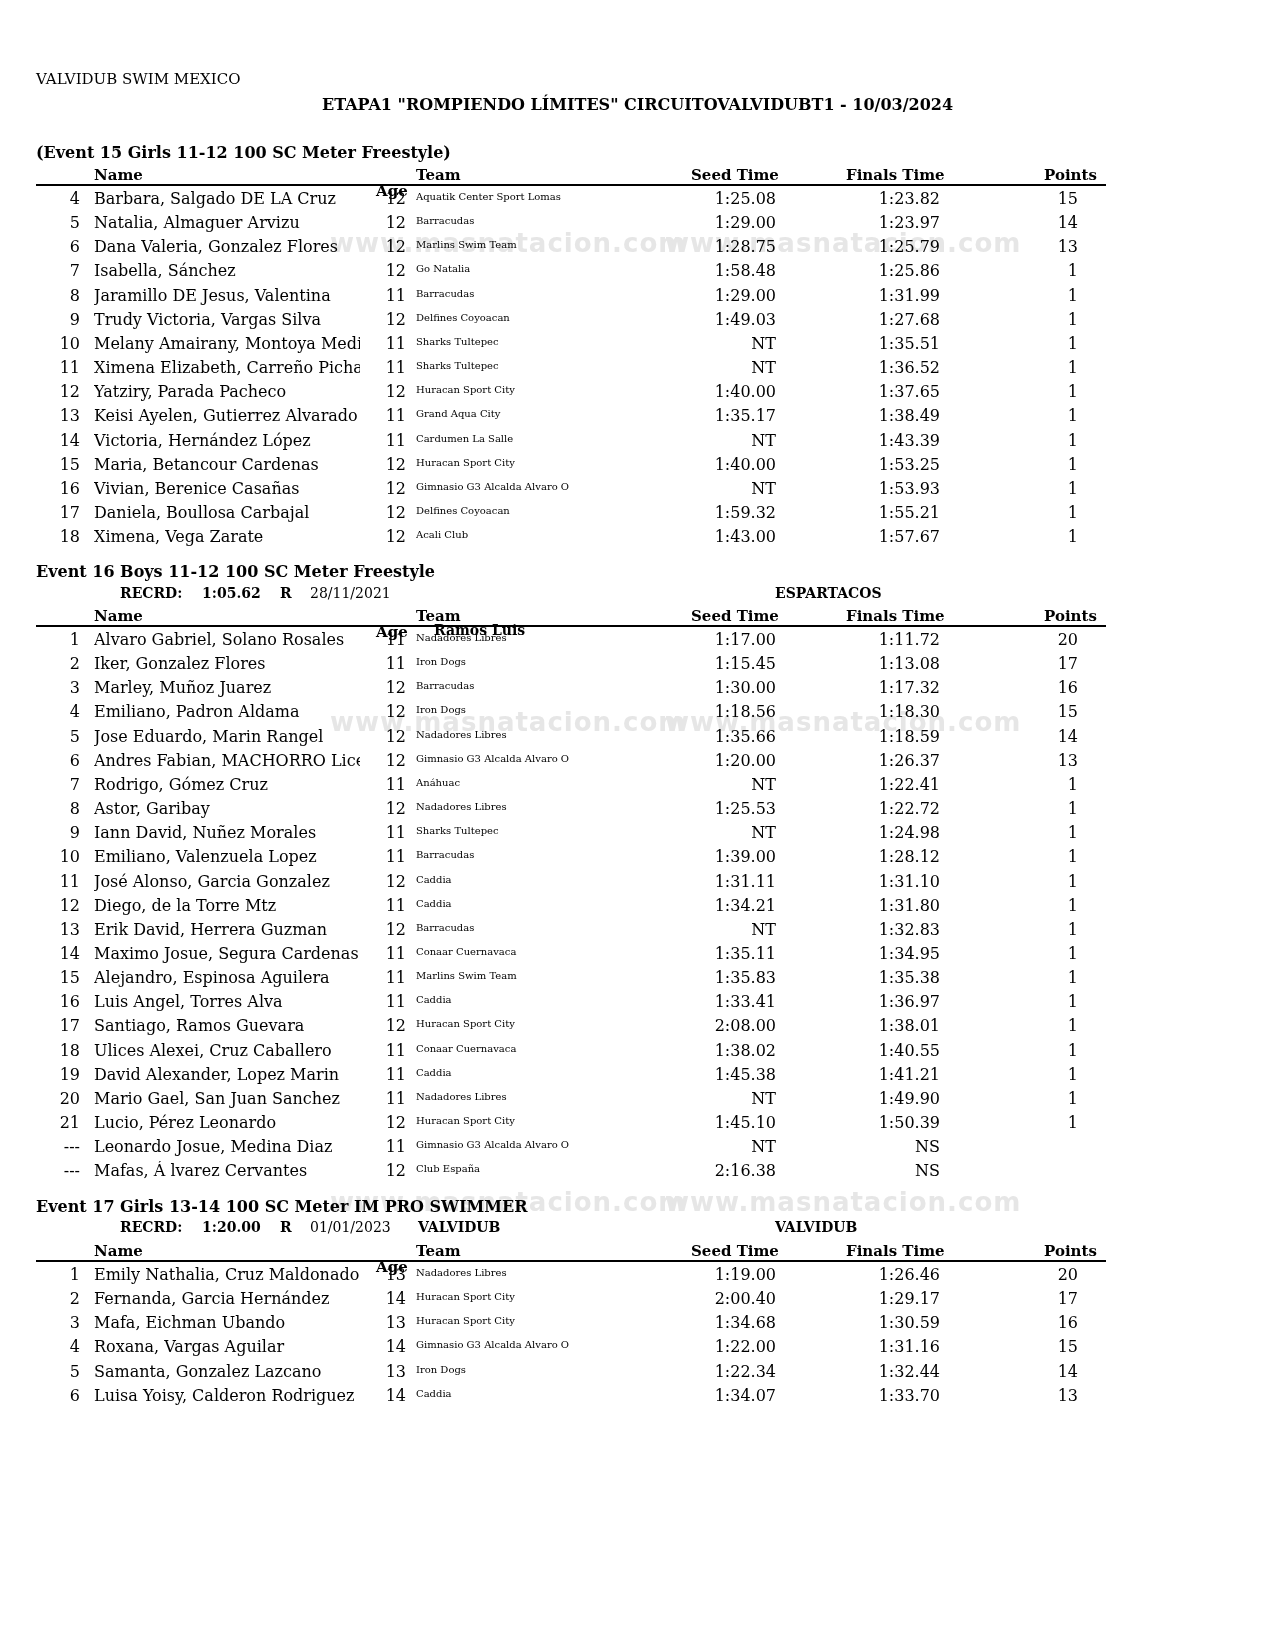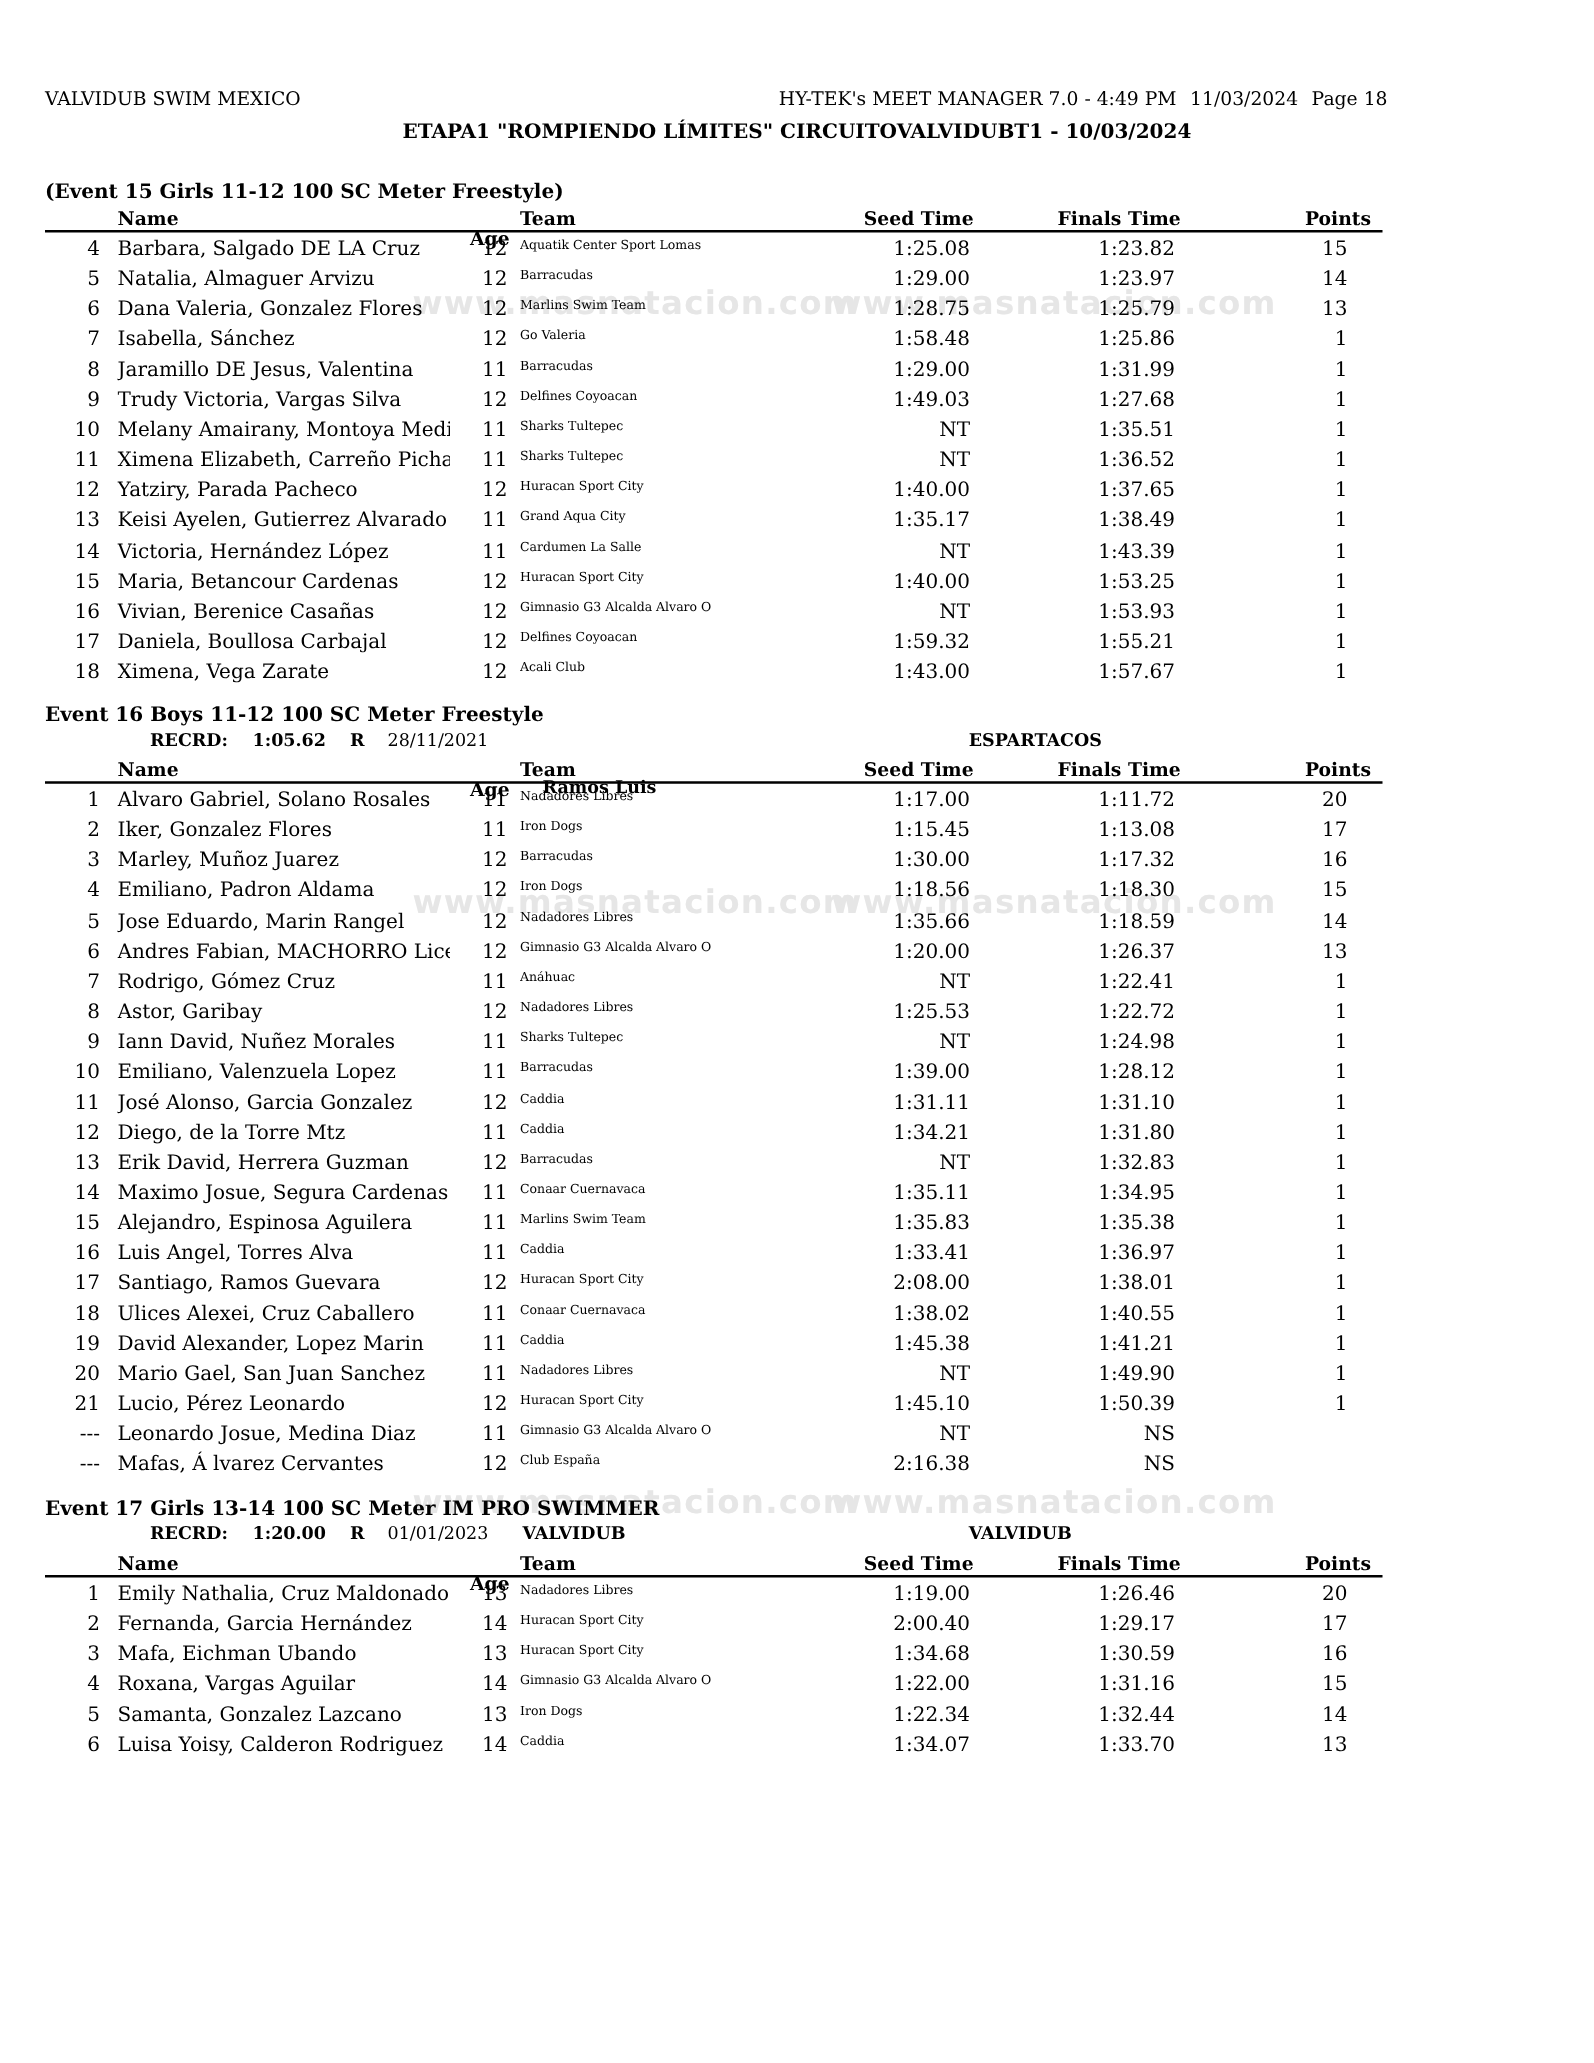--- a/index.html
+++ b/index.html
@@ -28,25 +28,20 @@
     .h-name { left: 58px; } .h-age { left: 340px; margin-top: 16px; } .h-team { left: 380px; }
     .h-seed { left: 655px; } .h-final { left: 810px; } .h-pts { left: 1008px; }
     .watermark { position: absolute; font-family: "DejaVu Sans", sans-serif; font-weight: bold; font-size: 26px; color: #e6e6e6; letter-spacing: 1px; z-index: 0; }
     .row, .colhdr, .event-title, .record { z-index: 1; }
   </style>
 </head>
 <body>
 
 <div class="page">
   <div class="hdr-left">VALVIDUB SWIM MEXICO</div>
-  <div class="hdr-right">
-    <span>HY-TEK's MEET MANAGER 7.0 - 4:49 PM</span>
-    <span>11/03/2024</span>
-    <span>Page 18</span>
-  </div>
   <div class="title">ETAPA1 "ROMPIENDO LÍMITES" CIRCUITOVALVIDUBT1 - 10/03/2024</div>
 
   <div id="content">
       <div class="watermark" style="left: 330px; top: 228px;">www.masnatacion.com</div>
       <div class="watermark" style="left: 665px; top: 228px;">www.masnatacion.com</div>
       <div class="watermark" style="left: 330px; top: 707px;">www.masnatacion.com</div>
       <div class="watermark" style="left: 665px; top: 707px;">www.masnatacion.com</div>
       <div class="watermark" style="left: 330px; top: 1187px;">www.masnatacion.com</div>
       <div class="watermark" style="left: 665px; top: 1187px;">www.masnatacion.com</div>
       <div class="event-title" style="top: 143px;">(Event 15  Girls 11-12 100 SC Meter Freestyle)</div>
@@ -82,21 +77,21 @@
         <span class="c-age">12</span>
         <span class="c-team">Marlins Swim Team</span>
         <span class="c-seed">1:28.75</span>
         <span class="c-final">1:25.79</span>
         <span class="c-pts">13</span>
       </div>
       <div class="row" style="top: 261.45px;">
         <span class="c-place">7</span>
         <span class="c-name">Isabella, Sánchez</span>
         <span class="c-age">12</span>
-        <span class="c-team">Go Valeria</span>
+        <span class="c-team">Go Natalia</span>
         <span class="c-seed">1:58.48</span>
         <span class="c-final">1:25.86</span>
         <span class="c-pts">1</span>
       </div>
       <div class="row" style="top: 285.6px;">
         <span class="c-place">8</span>
         <span class="c-name">Jaramillo DE Jesus, Valentina</span>
         <span class="c-age">11</span>
         <span class="c-team">Barracudas</span>
         <span class="c-seed">1:29.00</span>

